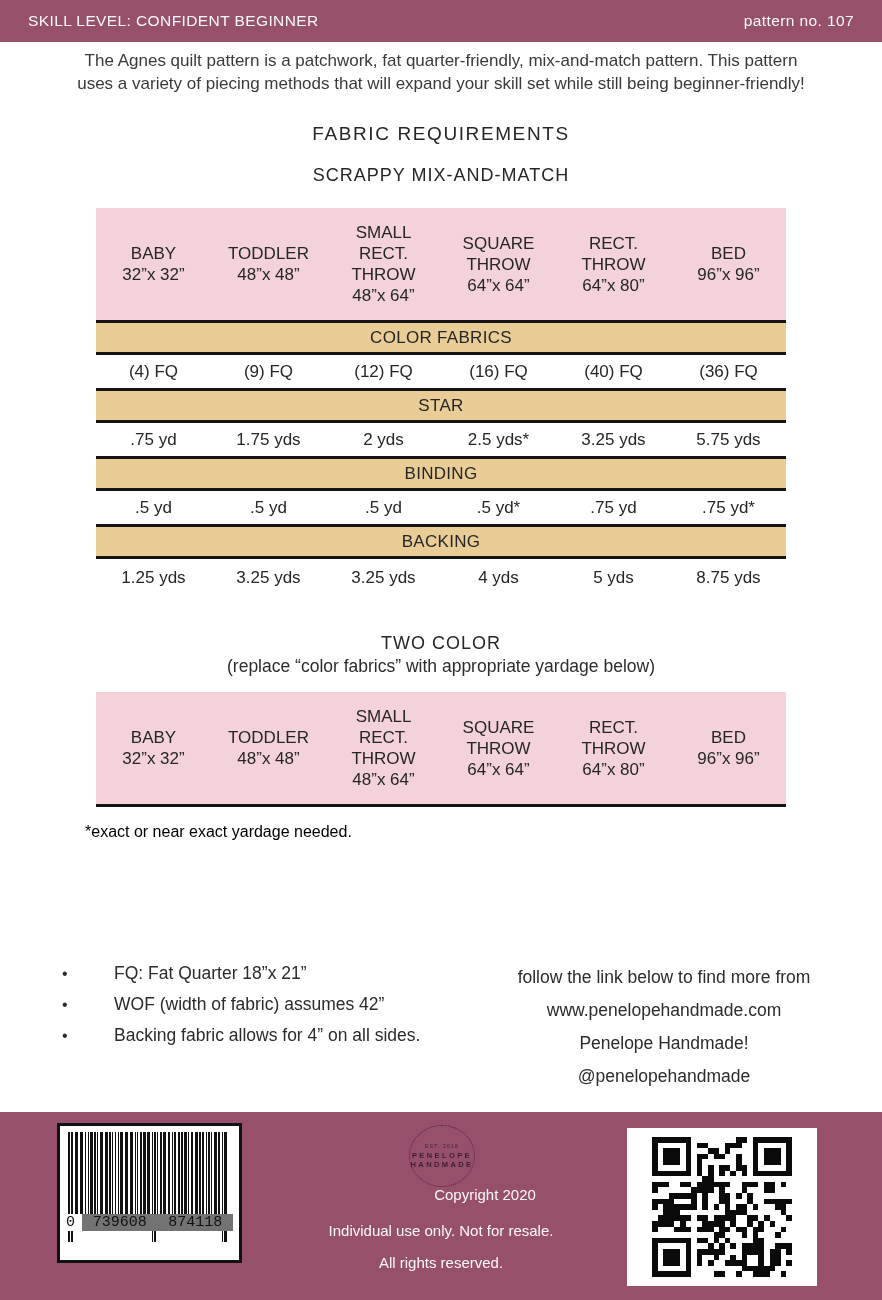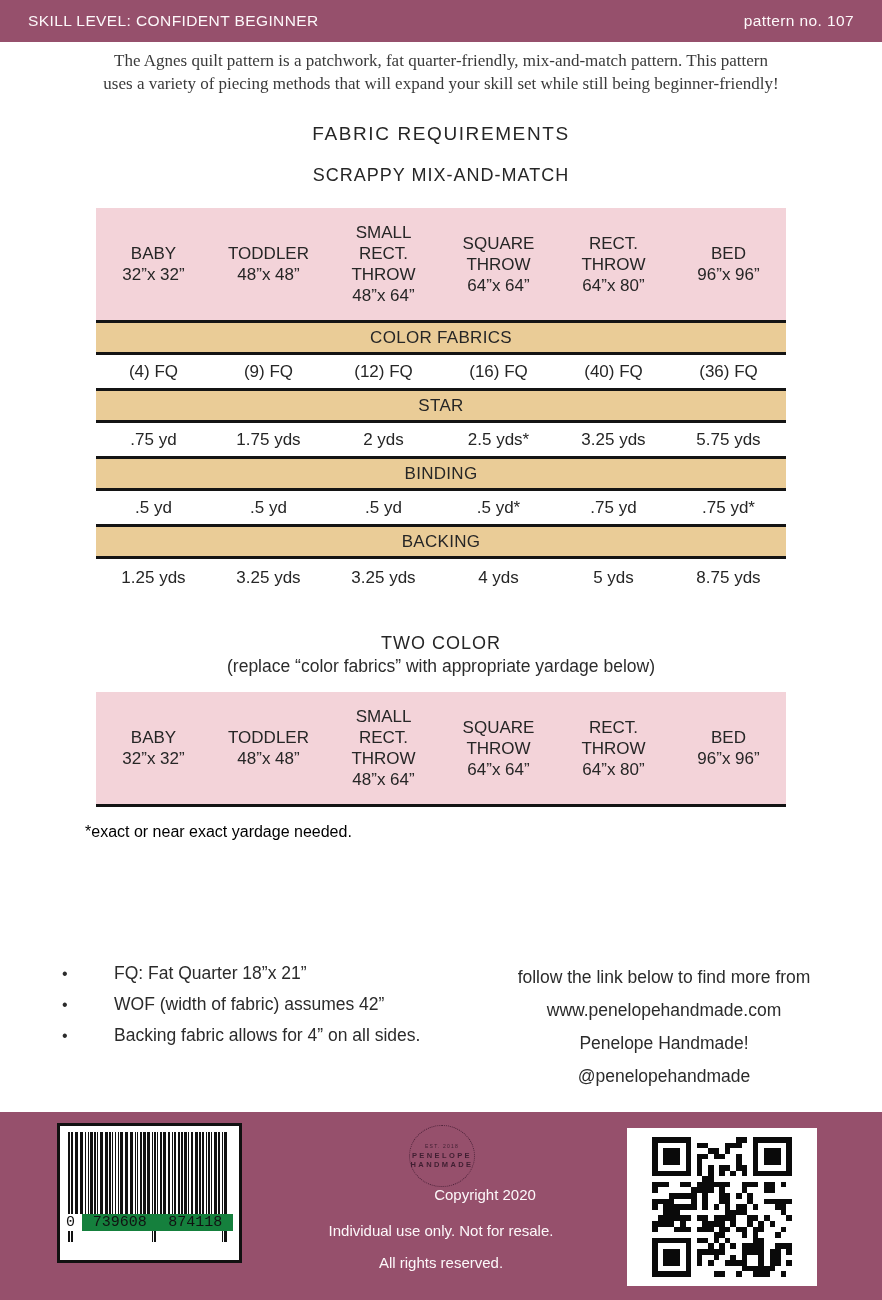--- a/index.html
+++ b/index.html
@@ -7,21 +7,21 @@
     width:882px;height:1300px;position:relative;background:#ffffff;
     font-family:"Liberation Sans", sans-serif;color:#333;overflow:hidden;
   }
   .topbar{
     height:42px;background:#96506c;color:#fdf8fa;
     display:flex;justify-content:space-between;align-items:center;
     padding:0 28px;font-size:15.5px;letter-spacing:.4px;
   }
   .intro{
     margin:7px auto 0;width:746px;text-align:center;
-    font-size:17px;line-height:23px;color:#3a3a3a;white-space:pre-line;font-family:Liberation Serif, serif;
+    font-size:17px;line-height:23px;color:#3a3a3a;white-space:pre-line;
   }
   .fr-title{
     margin:28px 0 0;text-align:center;font-size:19px;font-weight:normal;
     letter-spacing:1.6px;color:#262626;
   }
   .sub-title{
     margin:20px 0 0;text-align:center;font-size:18px;font-weight:normal;
     letter-spacing:1px;color:#262626;
   }
   .two-color-sub{
@@ -79,21 +79,21 @@
   }
   .bars{
     position:relative;margin:6px 8px 0;height:98px;display:flex;align-items:flex-start;
   }
   .bars .bar{background:#111;}
   .bc-digits{
     display:flex;margin:0 6px;font-family:"Liberation Mono", monospace;
     font-size:15px;color:#111;margin-top:-16px;position:relative;
   }
   .bc-d0{width:16px;background:#fff;text-align:left;}
-  .bc-g{flex:1;text-align:center;background:#15803d;}
+  .bc-g{flex:1;text-align:center;background:#737373;}
   .logo{
     position:absolute;left:409px;top:13px;width:64px;height:60px;
     border:1.5px dotted #4c2239;border-radius:50%;
     display:flex;flex-direction:column;justify-content:center;align-items:center;
     color:#3f1e31;
   }
   .logo .est{font-size:5px;letter-spacing:1.2px;margin-bottom:2px;}
   .logo .nm{font-size:7.5px;font-weight:bold;letter-spacing:2.4px;line-height:9px;}
   .ft-text{position:absolute;left:0;width:882px;text-align:center;color:#fdf8fa;}
   .ft-copyright{top:74px;font-size:15px;margin-left:44px;}

